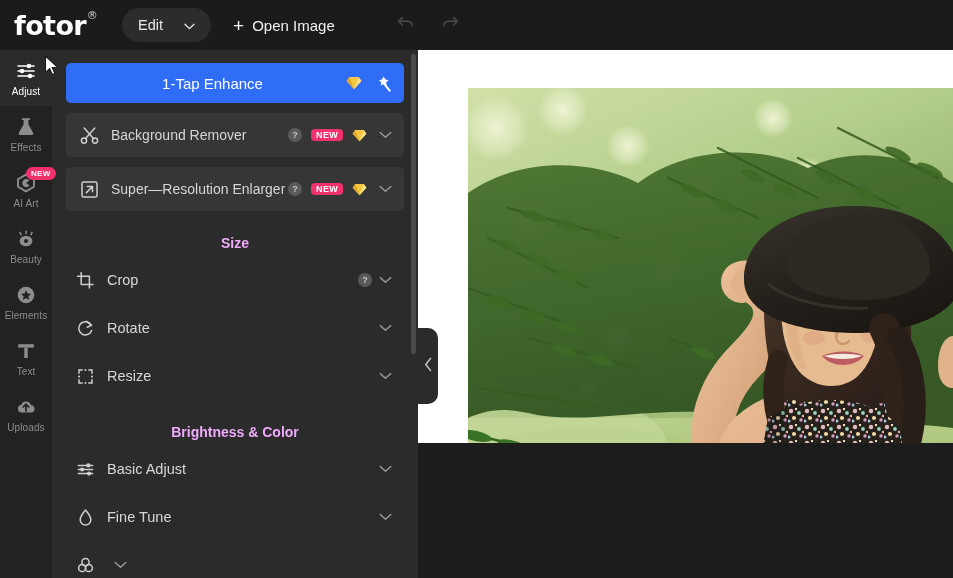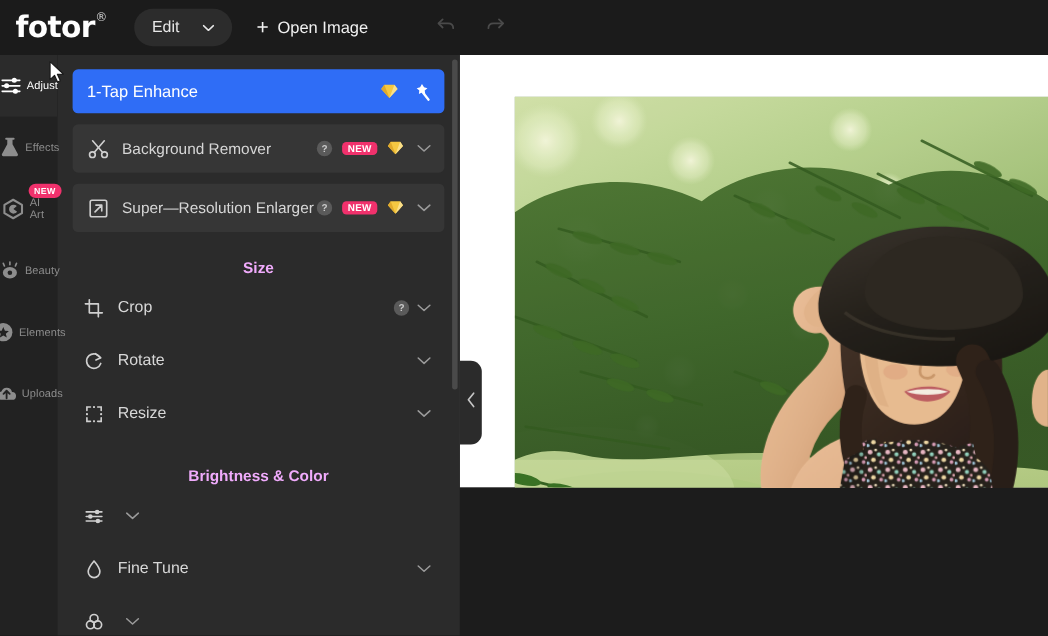--- a/index.html
+++ b/index.html
@@ -78,21 +78,21 @@
   
   #rail {
     position: absolute; left: 0; top: 50px;
     width: 52px; height: 528px;
     background: #222222;
     z-index: 15;
   }
   .rail-item {
     position: relative;
     width: 52px; height: 56px;
-    display: flex; flex-direction: row;
+    display: flex; flex-direction: column;
     align-items: center; justify-content: center;
     gap: 3px;
     cursor: pointer;
     user-select: none;
   }
   .rail-item.active { background: #2b2b2b; }
   .rail-icon {
     width: 24px; height: 24px;
     display: flex; align-items: center; justify-content: center;
     color: #8d8d8d;
@@ -137,20 +137,21 @@
     border-radius: 5px;
     display: flex; align-items: center;
     padding: 0 13px;
     cursor: pointer;
     user-select: none;
   }
   .enhance-title {
     color: #ffffff;
     font-size: 15px;
     flex: 1;
+    text-align: center;
   }
   .gem {
     width: 16px; height: 14px;
     display: inline-block;
     margin-right: 12px;
   }
   .wand { width: 17px; height: 17px; display: inline-block; }
 
   .tool-row {
     margin-top: 10px;
@@ -414,20 +415,29 @@
     <div class="rail-item">
       <span class="rail-icon">
         <svg width="22" height="22" viewBox="0 0 22 22">
           <circle cx="11" cy="11" r="8.3" fill="currentColor"></circle>
           <path d="M11 6.2 L12.5 9.6 L16.1 9.9 L13.3 12.3 L14.2 15.9 L11 14 L7.8 15.9 L8.7 12.3 L5.9 9.9 L9.5 9.6 Z" fill="#222"></path>
         </svg>
       </span>
       <span class="rail-label">Elements</span>
     </div>
 
+    <div class="rail-item">
+      <span class="rail-icon">
+        <svg width="22" height="22" viewBox="0 0 22 22">
+          <rect x="3.2" y="4.2" width="15.6" height="3.4" fill="currentColor"></rect>
+          <rect x="9.3" y="7.6" width="3.4" height="10.4" fill="currentColor"></rect>
+        </svg>
+      </span>
+      <span class="rail-label">Text</span>
+    </div>
 
     <div class="rail-item">
       <span class="rail-icon">
         <svg width="22" height="22" viewBox="0 0 22 22">
           <path d="M6 16.5 A3.8 3.8 0 0 1 6.3 9 A5 5 0 0 1 15.9 9.3 A3.6 3.6 0 0 1 16 16.5 Z" fill="currentColor"></path>
           <path d="M11 15 V8.4 M8.2 11 L11 8.2 L13.8 11" fill="none" stroke="#222" stroke-width="1.7" stroke-linecap="round" stroke-linejoin="round"></path>
         </svg>
       </span>
       <span class="rail-label">Uploads</span>
     </div>
@@ -573,20 +583,21 @@
               <line x1="2.4" y1="9.5" x2="16.6" y2="9.5"></line>
               <line x1="2.4" y1="13.6" x2="16.6" y2="13.6"></line>
             </g>
             <g fill="currentColor">
                 <circle cx="12.3" cy="5.4" r="2.1"></circle>
                 <circle cx="6.1" cy="9.5" r="2.1"></circle>
                 <circle cx="13" cy="13.6" r="2.1"></circle>
               </g>
           </svg>
         </span>
+        <span class="lr-label">Basic Adjust</span>
         <span class="chev">
           <svg width="13" height="8" viewBox="0 0 13 8">
               <path d="M1.2 1.5 L6.5 6.3 L11.8 1.5" fill="none" stroke="currentColor" stroke-width="1.4" stroke-linecap="round" stroke-linejoin="round"></path>
             </svg>
         </span>
       </div>
 
       <div class="list-row">
         <span class="lr-icon">
           <svg width="19" height="19" viewBox="0 0 19 19">

